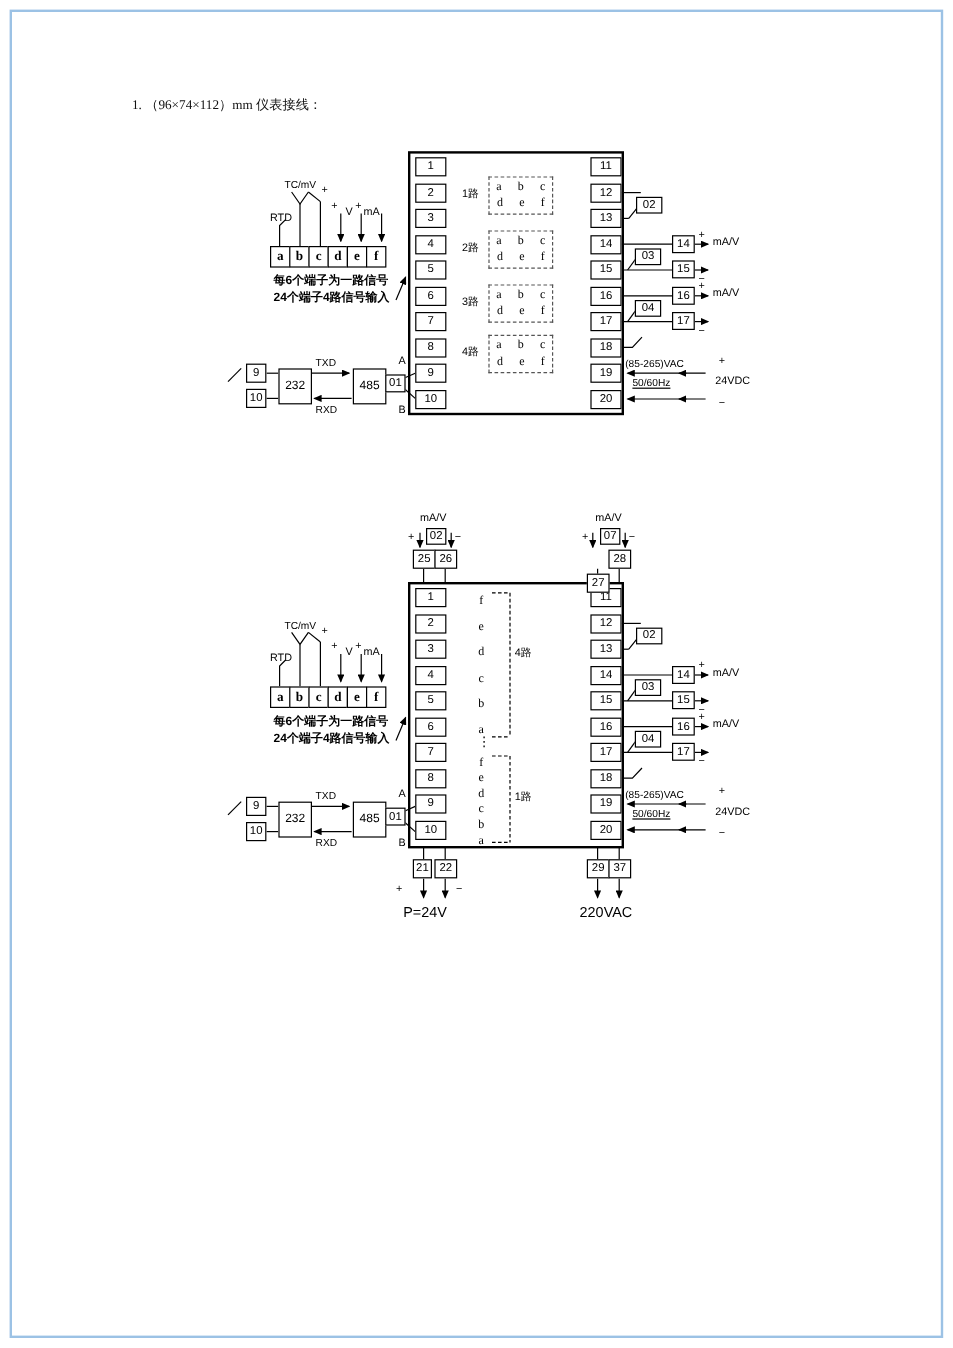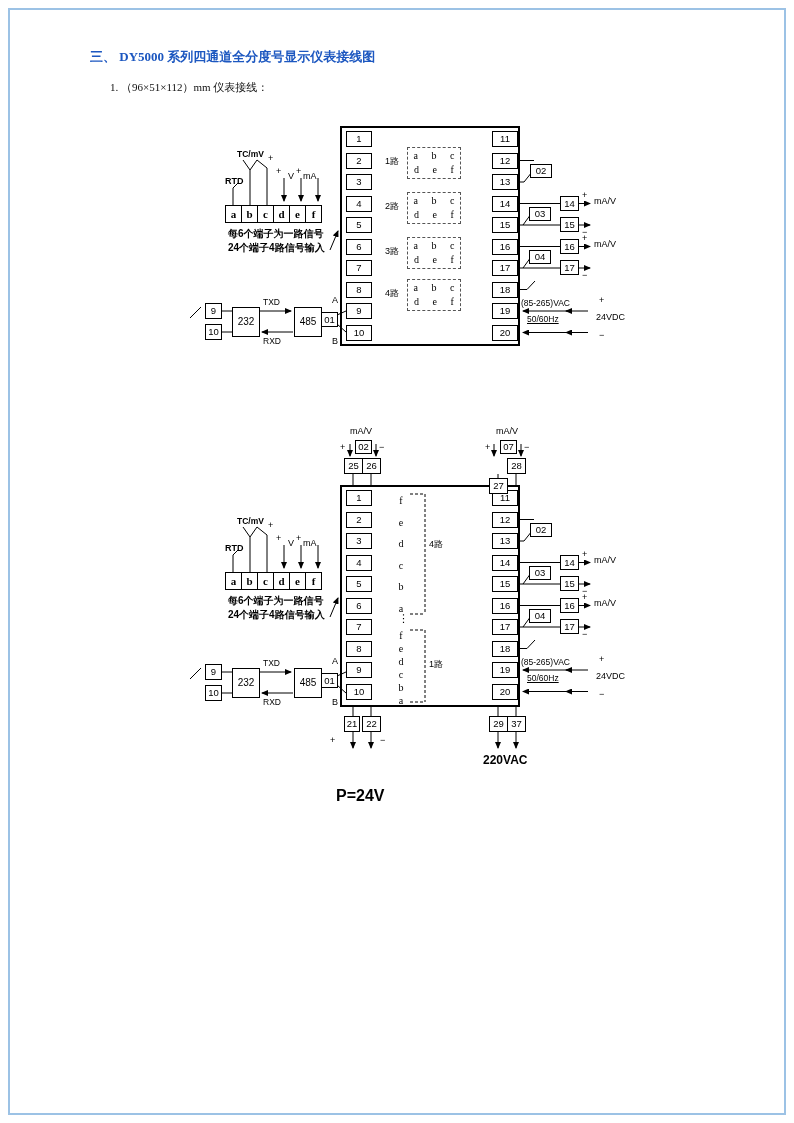--- a/index.html
+++ b/index.html
@@ -5,41 +5,40 @@
   html,body{margin:0;padding:0;background:#fff}
   .page{position:relative;width:794px;height:1123px;background:#fff;overflow:hidden;font-family:"Liberation Sans",sans-serif;color:#000}
   .frame{position:absolute;left:8px;top:8px;width:774px;height:1103px;border:2px solid #9cc2e5}
   .h1{position:absolute;left:90px;top:48px;font:bold 13px "Liberation Serif",serif;color:#1c57c0;white-space:nowrap}
   .item{position:absolute;font:11px "Liberation Serif",serif;color:#111;white-space:nowrap}
   .blk{position:absolute;border:2px solid #000;box-sizing:border-box;background:#fff}
   .tcol{position:absolute;display:flex;flex-direction:column;gap:5.5px}
   .term{box-sizing:border-box;width:26px;height:16px;border:1px solid #000;background:#fff;text-align:center;font:9.5px/14px "Liberation Sans",sans-serif}
   .bx{position:absolute;box-sizing:border-box;border:1px solid #000;background:#fff;text-align:center;font:9.5px/13px "Liberation Sans",sans-serif}
   .lb{position:absolute;font:9px "Liberation Sans",sans-serif;white-space:nowrap;color:#000}
-  .bold{font-weight:bold}
+  .bold{font-weight:normal}
   .cap{position:absolute;font:bold 10px "Liberation Sans",sans-serif;white-space:nowrap}
   .strip{position:absolute;display:flex}
   .sb{box-sizing:border-box;width:17px;height:18px;border:1px solid #000;margin-right:-1px;background:#fff;text-align:center;font:bold 11px/16px "Liberation Serif",serif}
   .chbox{position:absolute;width:54px;border:1px dashed #555;box-sizing:border-box;text-align:center;padding:1px 0;background:#fff}
   .chrow{font:10px/14px "Liberation Serif",serif;word-spacing:11px}
   .chlb{position:absolute;font:9px "Liberation Sans",sans-serif;white-space:nowrap}
   .lcol{position:absolute;width:14px;text-align:center;font:10px "Liberation Serif",serif}
   .lt{display:block;height:21.5px;line-height:21.5px}
   .lb2{display:block;height:13px;line-height:13px}
   .wires{position:absolute;left:0;top:0}
   .u{text-decoration:underline}
 </style>
 </head>
 <body>
 
 <div class="page">
   <div class="frame"></div>
 
-  <div class="h1">三、 DY5000 系列四通道全分度号显示仪表接线图</div>
-  <div class="item" style="left:110px;top:80px">1.  （96×51×112）mm 仪表接线：</div>
+  <div class="item" style="left:110px;top:80px">1.  （96×74×112）mm 仪表接线：</div>
 
   <div class="blk" style="left:340px;top:126px;width:180px;height:220px"></div>
   <div class="blk" style="left:340px;top:485px;width:180px;height:222px"></div>
 
   <svg class="wires" width="794" height="1123" viewBox="0 0 794 1123">
     <defs>
       <marker id="ah" markerWidth="7" markerHeight="6" refX="6" refY="3" orient="auto">
         <path d="M0,0 L7,3 L0,6 z" fill="#000"></path>
       </marker>
     </defs>
@@ -335,15 +334,15 @@
   <span class="lb" style="left:599px;top:654px">+</span>
   <span class="lb" style="left:596px;top:671px">24VDC</span>
   <span class="lb" style="left:599px;top:689px">−</span>
 
   <div class="bx" style="left:344px;top:716px;width:16px;height:16px">21</div>
   <div class="bx" style="left:362px;top:716px;width:19px;height:16px">22</div>
   <div class="bx" style="left:489px;top:716px;width:19px;height:16px">29</div>
   <div class="bx" style="left:507px;top:716px;width:19px;height:16px">37</div>
   <span class="lb" style="left:330px;top:735px">+</span>
   <span class="lb" style="left:380px;top:735px">−</span>
-  <span class="lb bold" style="left:336px;top:787px;font-size:16px">P=24V</span>
+  <span class="lb bold" style="left:336px;top:753px;font-size:12px">P=24V</span>
   <span class="lb bold" style="left:483px;top:753px;font-size:12px">220VAC</span>
 </div>
 
 </body></html>

